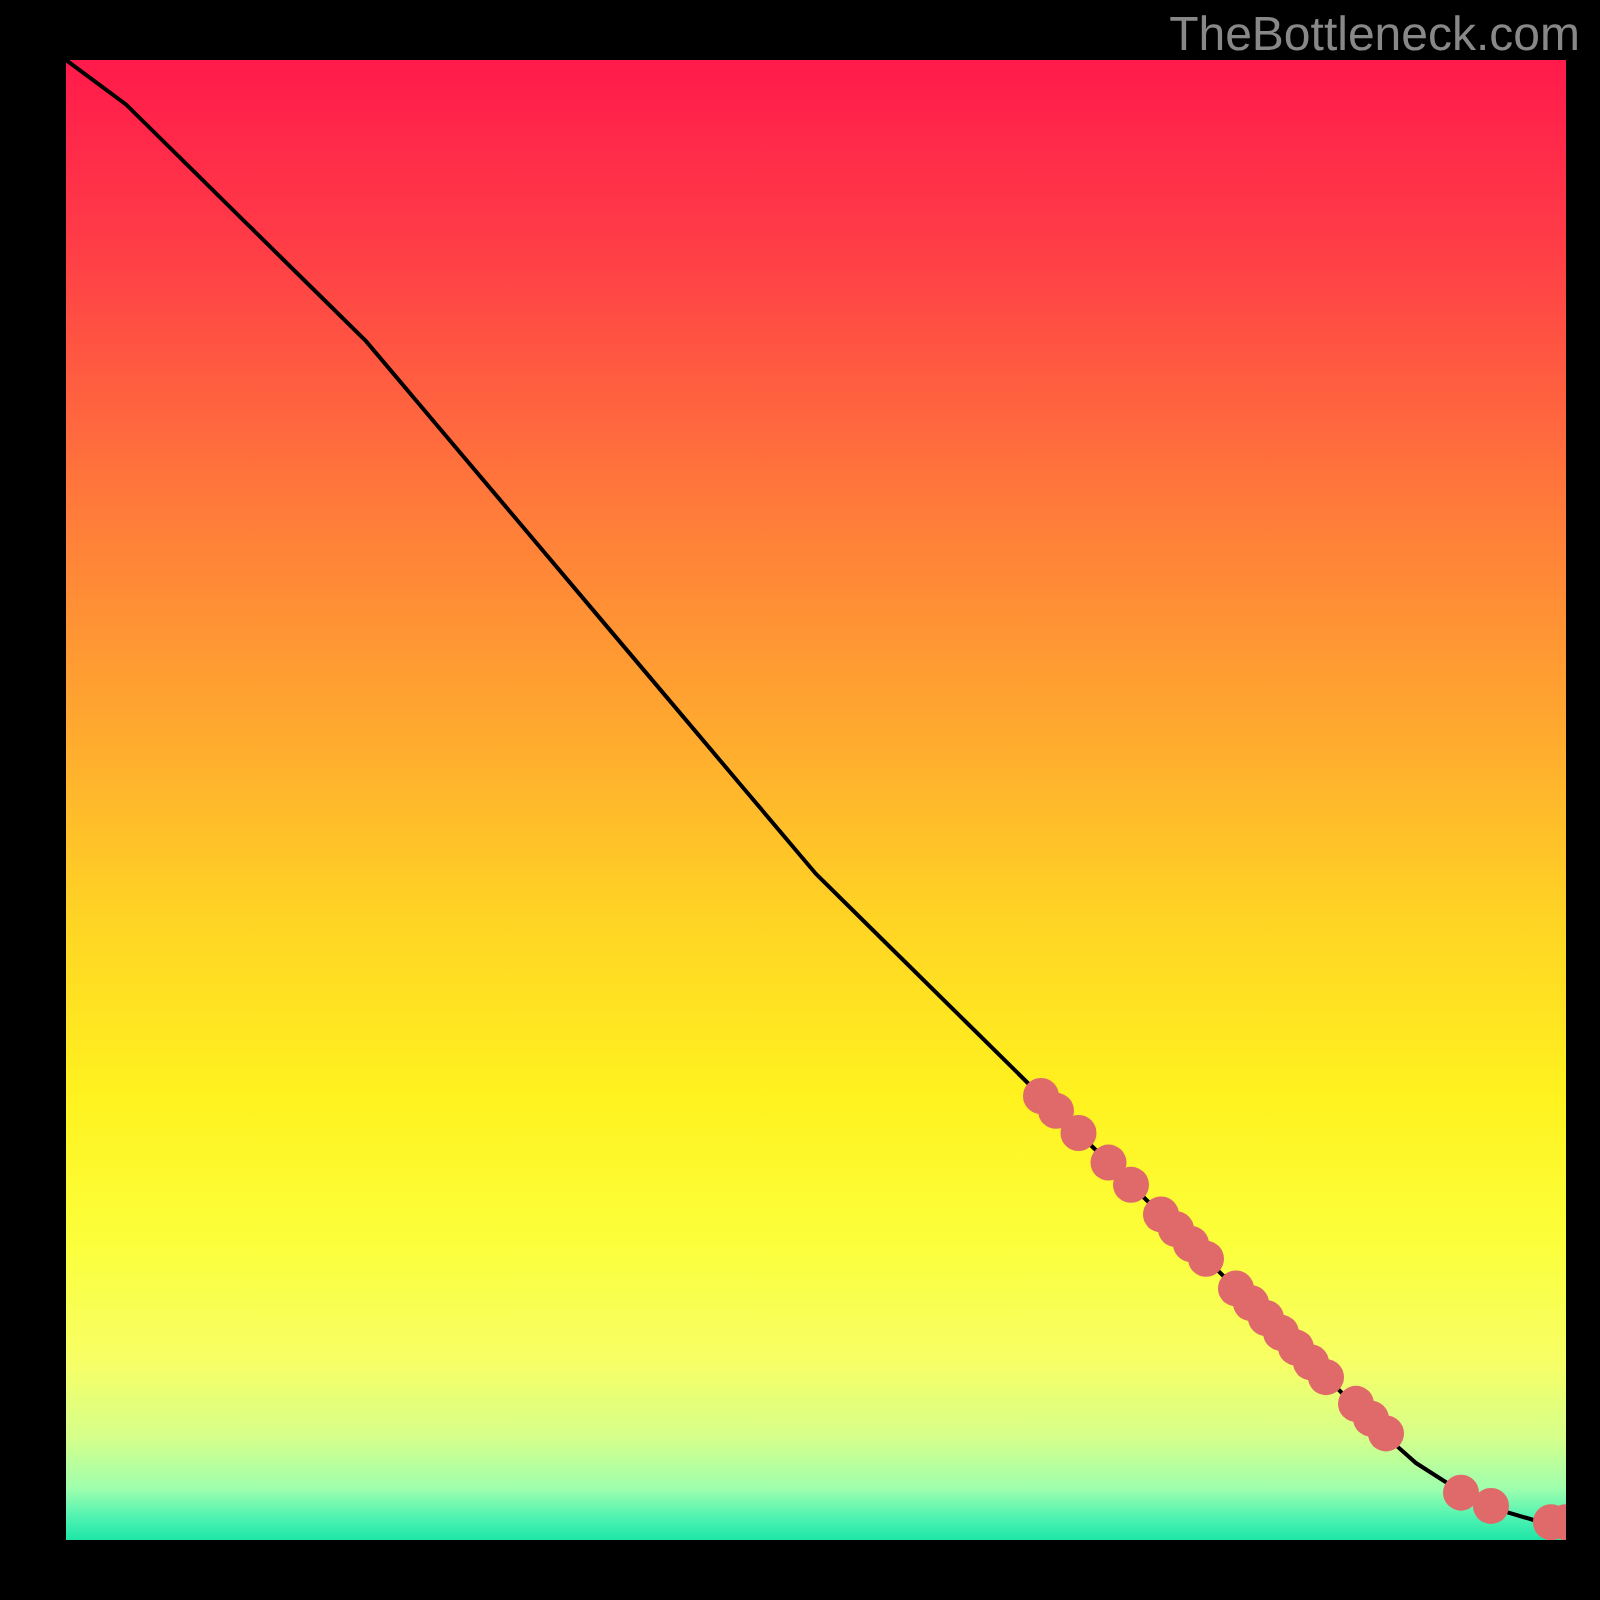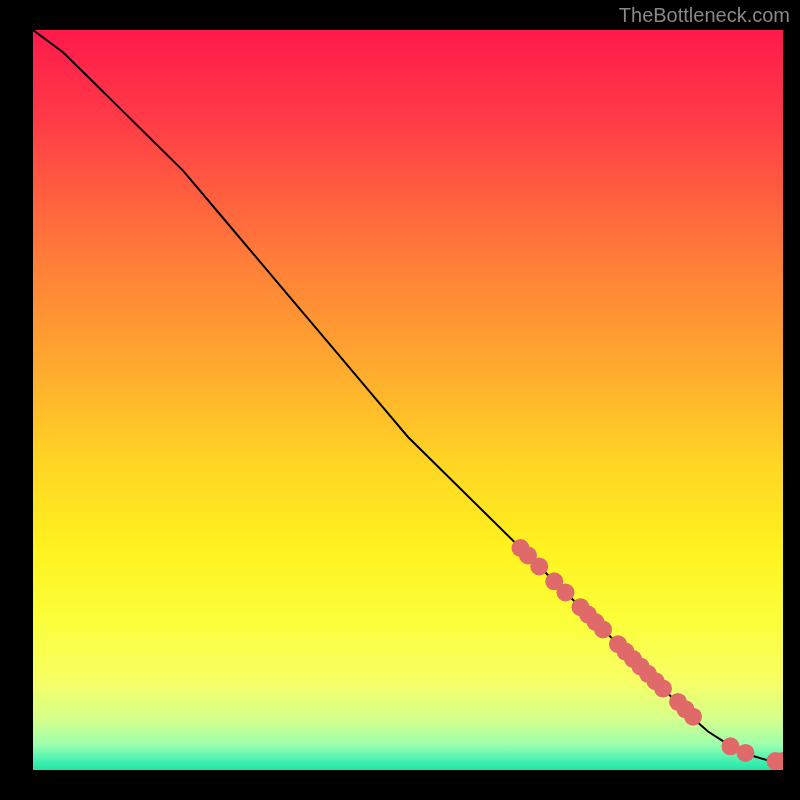--- a/index.html
+++ b/index.html
@@ -9,21 +9,21 @@
     background: #000;
     position: relative;
     font-family: Arial, sans-serif;
     overflow: hidden;
   }
   .attribution {
     position: absolute;
     top: 4px;
     right: 10px;
     color: #888;
-    font-size: 20px;
+    font-size: 24px;
     z-index: 10;
   }
   .plot-area {
     position: absolute;
     left: 33px;
     top: 30px;
     width: 750px;
     height: 740px;
   }
   .plot-svg {

